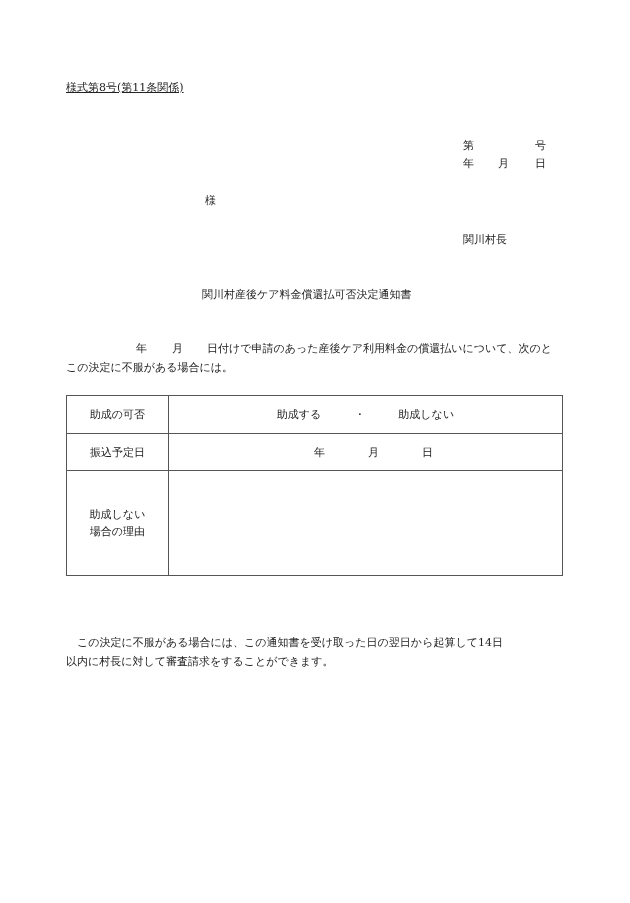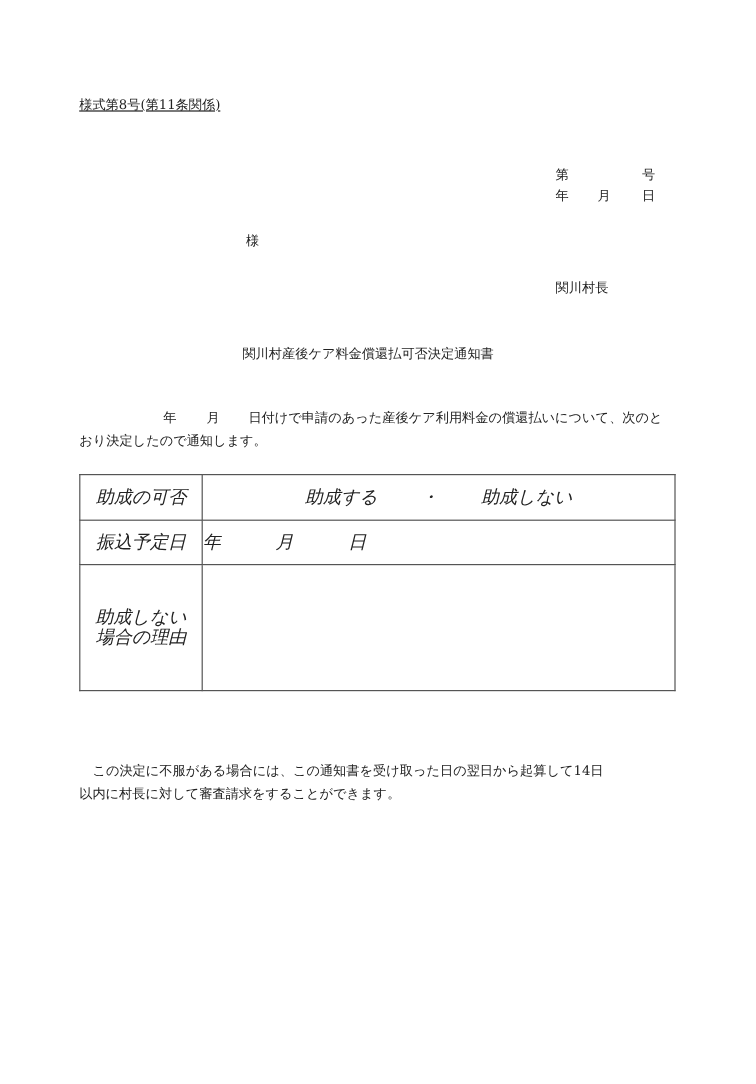--- a/index.html
+++ b/index.html
@@ -23,22 +23,21 @@
   #body1 .mo { position:absolute; left: 106px; }
   #body1 .rest { position:absolute; left: 141px; }
   #body2 { left: 66px; top: 361px; }
 
   #decision-table {
     position: absolute; left: 66px; top: 395px;
     width: 497px; border-collapse: collapse;
   }
   #decision-table td {
     border: 1px solid #555; padding: 0; text-align: center; vertical-align: middle;
-    font-size: 15px;
-    font-style: italic;
+    font-size: 11px;
   }
   #decision-table td.label { width: 101px; }
   .r1 td { height: 37px; }
   .r2 td { height: 36px; }
   .r3 td { height: 36px; }
   .r4 td { height: 104px; }
   .gap { display: inline-block; }
 
   #note1 { left: 77px; top: 636px; text-align: center; }
   #note2 { left: 66px; top: 655px; }
@@ -57,37 +56,37 @@
 <div class="abs" id="addressee">様</div>
 <div class="abs" id="issuer">関川村長</div>
 
 <div class="abs" id="doc-title">関川村産後ケア料金償還払可否決定通知書</div>
 
 <div class="abs" id="body1">
   <span class="yr">年</span>
   <span class="mo">月</span>
   <span class="rest">日付けで申請のあった産後ケア利用料金の償還払いについて、次のと</span>
 </div>
-<div class="abs" id="body2">おり決定したので通知します。</div>
+<div class="abs" id="body2">この決定に不服がある場合には。</div>
 
 <table id="decision-table">
   <tbody>
       <tr class="r1">
     <td class="label">助成の可否</td>
     <td>
       <span>助成する</span>
       <span class="gap" style="width:26px"></span>
       <span>・</span>
       <span class="gap" style="width:26px"></span>
       <span>助成しない</span>
     </td>
   </tr>
   <tr class="r3">
     <td class="label">振込予定日</td>
-    <td style="text-align:left; ">
+    <td style="text-align:left; padding-left:145px;">
       <span>年</span>
       <span class="gap" style="width:36px"></span>
       <span>月</span>
       <span class="gap" style="width:36px"></span>
       <span>日</span>
     </td>
   </tr>
   <tr class="r4">
     <td class="label" style="line-height:17px;">
       <div>助成しない</div>

